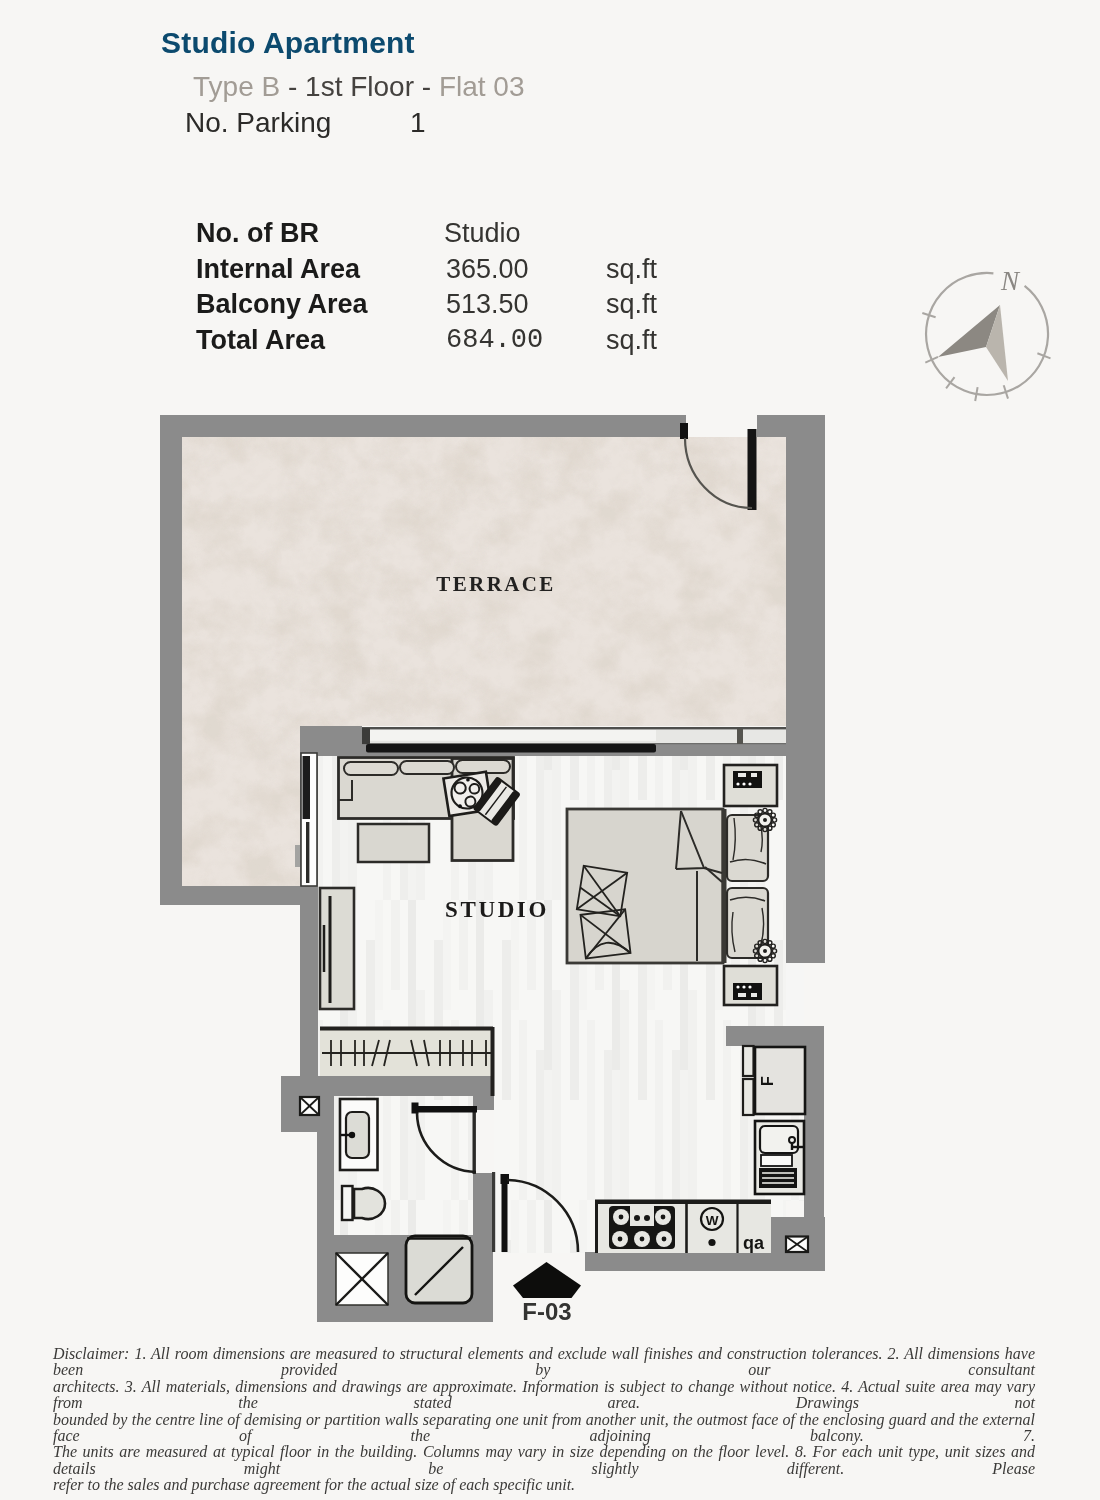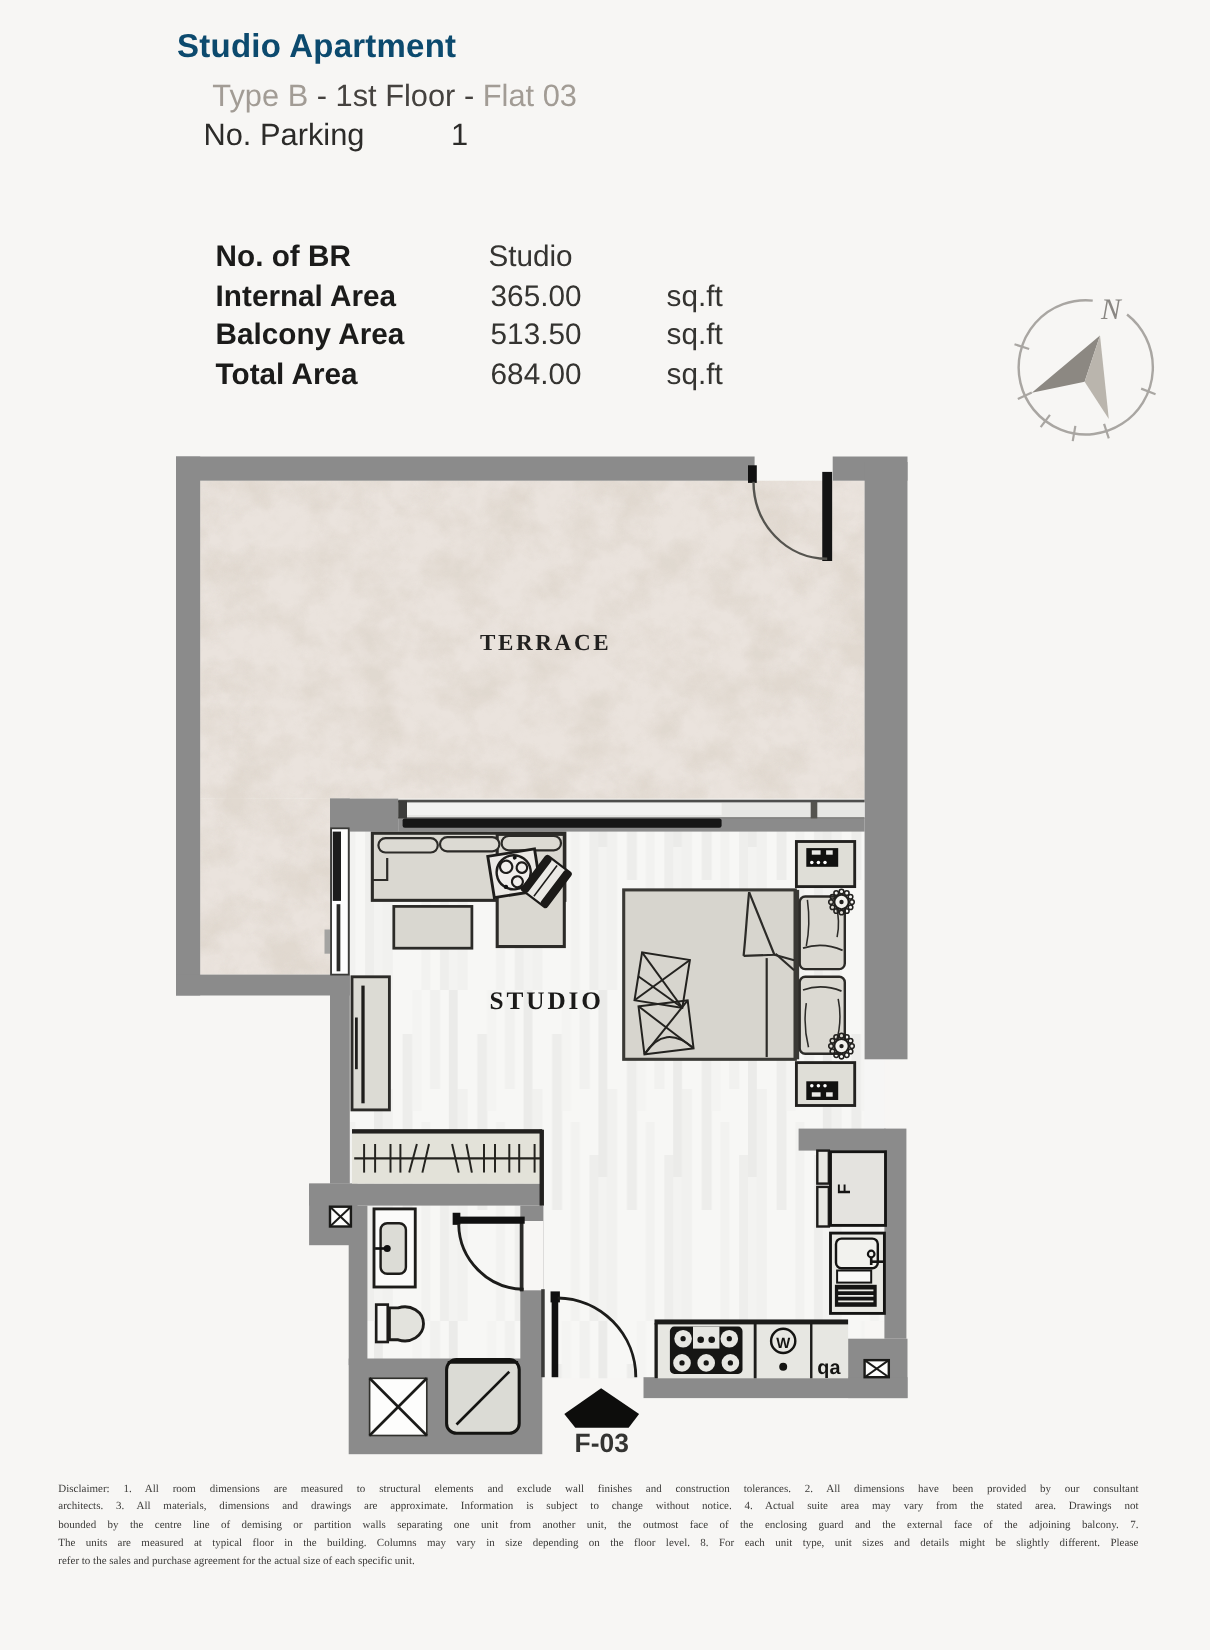--- a/index.html
+++ b/index.html
@@ -17,21 +17,21 @@
 <div class="abs" style="left:410px;top:107px;font-size:28px;color:#2c2b29;">1</div>
 
 <div class="abs" style="left:161px;top:218px;font-size:27px;color:#1b1b1a;margin-left:35px;">
 
   <div style="height:35.5px;"><b>No. of BR</b><span class="abs" style="left:248px;color:#353431;font-weight:normal;">Studio</span></div>
 
   <div style="height:35.5px;"><b>Internal Area</b><span class="abs" style="left:250px;color:#353431;">365.00</span><span class="abs" style="left:410px;color:#353431;">sq.ft</span></div>
 
   <div style="height:35.5px;"><b>Balcony Area</b><span class="abs" style="left:250px;color:#353431;">513.50</span><span class="abs" style="left:410px;color:#353431;">sq.ft</span></div>
 
-  <div style="height:35.5px;"><b>Total Area</b><span class="abs" style="left:250px;color:#353431;">684.00</span><span class="abs" style="left:410px;color:#353431;">sq.ft</span></div>
+  <div style="height:35.5px;"><b>Total Area</b><span class="abs" style="left:250px;color:#353431;font-family:Liberation Mono, monospace;">684.00</span><span class="abs" style="left:410px;color:#353431;">sq.ft</span></div>
 </div>
 
 <svg class="abs" style="left:0;top:0;" width="1100" height="1500" viewBox="0 0 1100 1500">
 <defs>
 
   <pattern id="planks" width="68" height="300" patternUnits="userSpaceOnUse">
     <rect width="68" height="300" fill="#f7f7f5"></rect>
     <rect x="0" y="0" width="8" height="170" fill="#ebebe9"></rect>
     <rect x="0" y="170" width="8" height="130" fill="#f3f3f1"></rect>
     <rect x="8" y="90" width="9" height="210" fill="#f1f1ef"></rect>
@@ -420,19 +420,19 @@
   </g>
 
   <path d="M 1000 305 L 938 357 L 986 347 Z" fill="#8c8882"></path>
 
   <path d="M 1000 305 L 986 347 L 1008 381 Z" fill="#bab5ad"></path>
 
   <text x="1010" y="290" font-size="27" font-style="italic" fill="#8a8783" text-anchor="middle" font-family="Liberation Serif, serif">N</text>
 </g>
 </svg>
 
-<div class="abs" style="left:53px;top:1346px;width:982px;font-family:'Liberation Serif',serif;font-size:10px;line-height:16.4px;color:#3b3a38;">
+<div class="abs" style="left:53px;top:1346px;width:982px;font-family:'Liberation Serif',serif;font-style:italic;font-size:16px;line-height:16.4px;color:#3b3a38;">
   <div style="text-align:justify;text-align-last:justify;">Disclaimer: 1. All room dimensions are measured to structural elements and exclude wall finishes and construction tolerances. 2. All dimensions have been provided by our consultant</div>
   <div style="text-align:justify;text-align-last:justify;">architects. 3. All materials, dimensions and drawings are approximate. Information is subject to change without notice. 4. Actual suite area may vary from the stated area. Drawings not</div>
   <div style="text-align:justify;text-align-last:justify;">bounded by the centre line of demising or partition walls separating one unit from another unit, the outmost face of the enclosing guard and the external face of the adjoining balcony. 7.</div>
   <div style="text-align:justify;text-align-last:justify;">The units are measured at typical floor in the building. Columns may vary in size depending on the floor level. 8. For each unit type, unit sizes and details might be slightly different. Please</div>
   <div>refer to the sales and purchase agreement for the actual size of each specific unit.</div>
 </div>
 
 </body></html>

